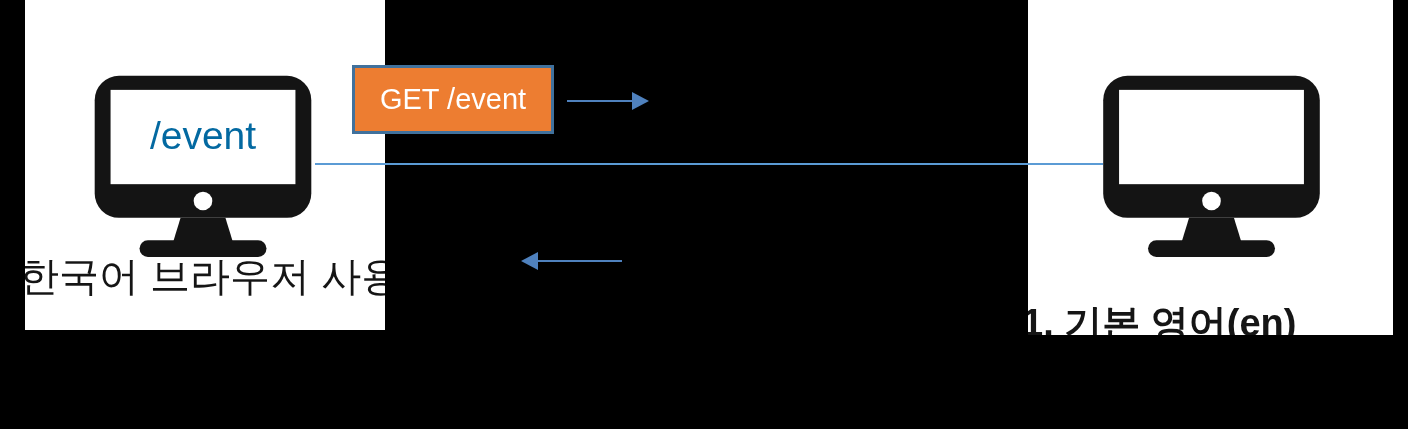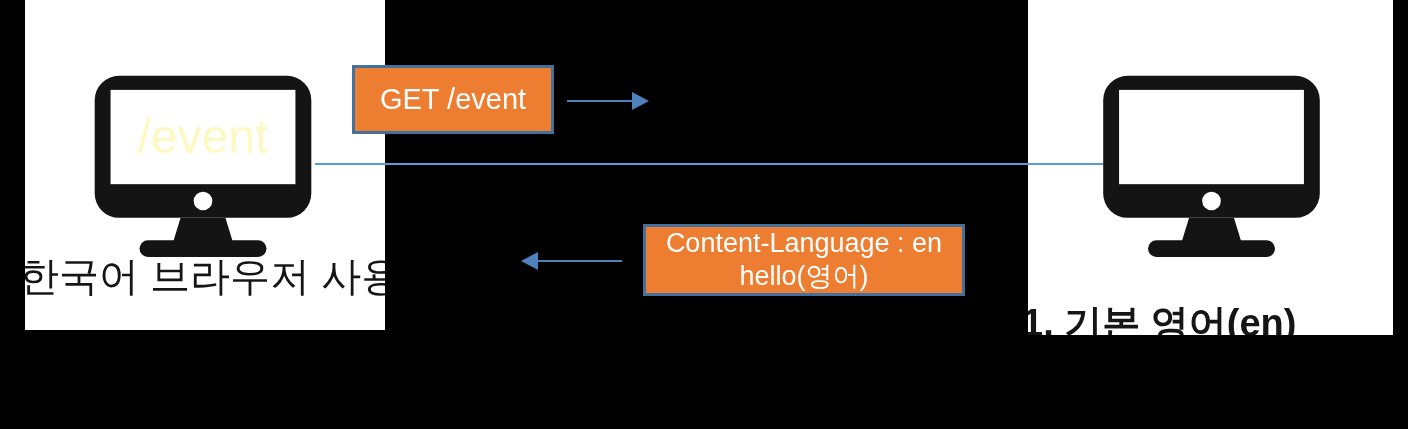--- a/index.html
+++ b/index.html
@@ -27,21 +27,21 @@
   .monitor {
     position:absolute; z-index:3;
   }
   .monitor-client { left:90px;  top:74px; width:226px; height:183px; }
   .monitor-server { left:1096px; top:74px; width:231px; height:183px; }
   .monitor svg { width:100%; height:100%; display:block; }
 
   .screen-label {
     position:absolute; left:8%; right:8%; top:14px; height:96px;
     display:flex; align-items:center; justify-content:center;
-    color:#fef9c3; font-size:48px; white-space:nowrap;
+    color:#0369a1; font-size:39px; white-space:nowrap;
   }
 
   .msg-box {
     position:absolute; z-index:4;
     background:var(--orange-fill,#ED7D31);
     border:3px solid var(--box-border,#41719C);
     color:#fff; display:flex; flex-direction:column;
     align-items:center; justify-content:center; text-align:center;
   }
   .request-box  { left:352px; top:65px;  width:202px; height:69px; font-size:29px; }
@@ -103,20 +103,16 @@
       </svg>
     </span>
   </div>
 
   <div class="msg-box request-box">
     <span>GET /event</span>
   </div>
   <div class="arrow-shaft request-arrow-shaft"></div>
   <div class="arrow-head request-arrow-head"></div>
 
-  <div class="msg-box response-box">
-    <span>Content-Language : en</span>
-    <span>hello(영어)</span>
-  </div>
   <div class="arrow-shaft response-arrow-shaft"></div>
   <div class="arrow-head response-arrow-head"></div>
 
 </div>
 
 </body></html>

